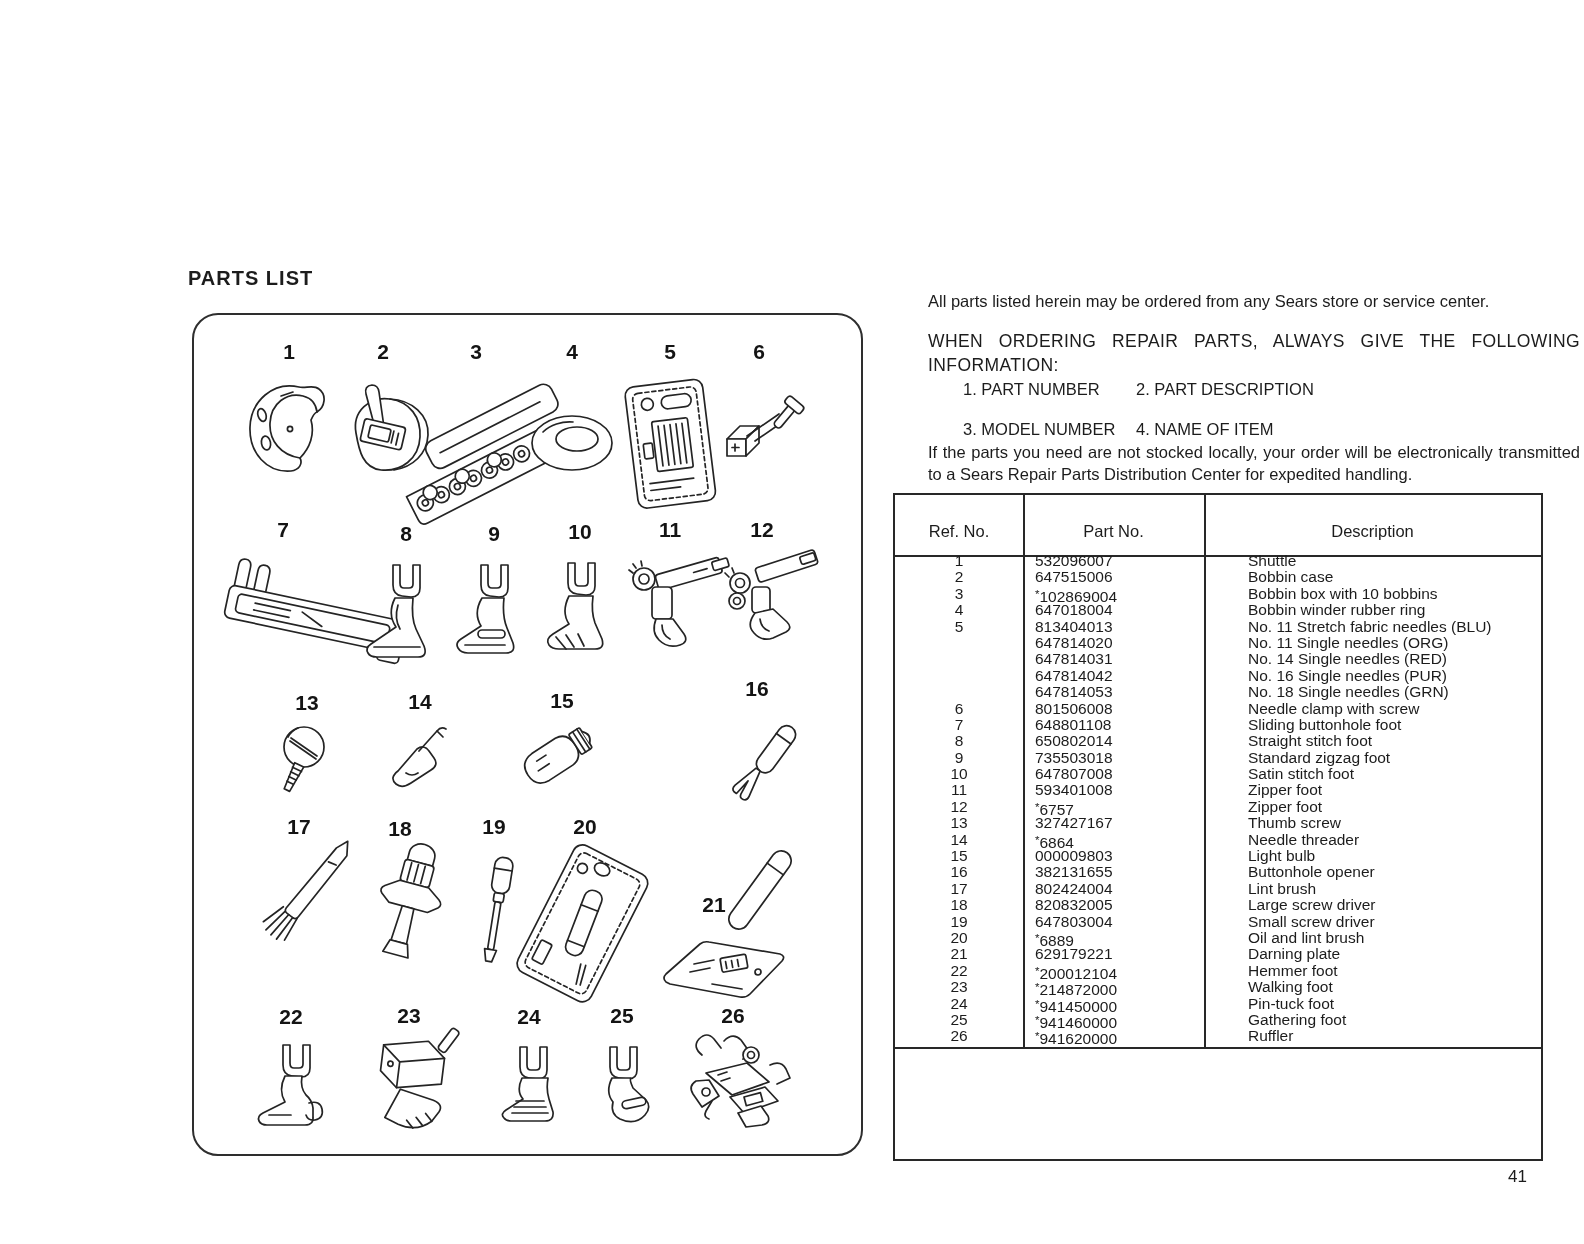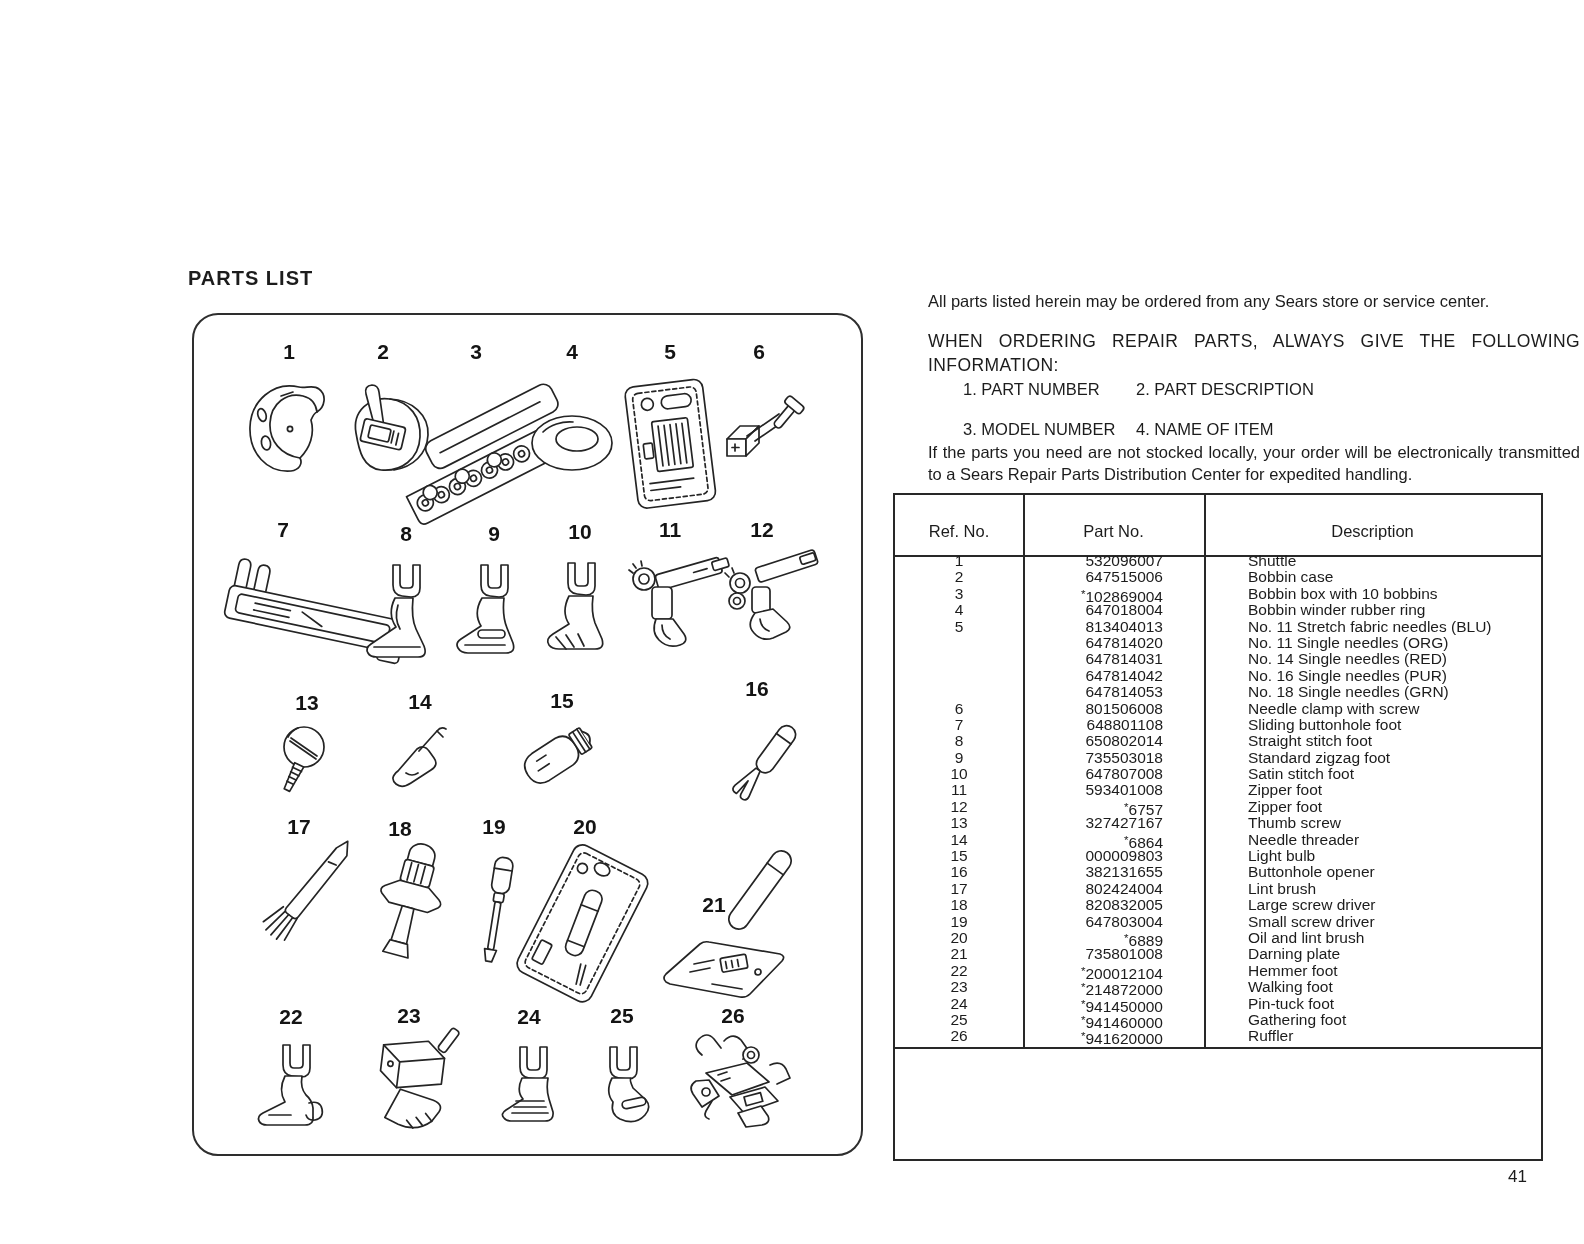--- a/index.html
+++ b/index.html
@@ -18,21 +18,21 @@
   #olist{position:absolute;left:963px;top:379px;display:grid;grid-template-columns:173px auto;row-gap:18px;font-size:16.5px;line-height:21.5px;}
   #p2{top:433px;font-size:16.5px;line-height:22px;text-align:justify;}
   #tbox{position:absolute;left:893px;top:493px;width:650px;height:668px;border:2.5px solid #282828;box-sizing:border-box;}
   .thead{display:grid;grid-template-columns:128px 181px 1fr;height:50px;align-items:center;text-align:center;font-size:16.5px;border-bottom:2px solid #282828;box-sizing:border-box;margin-top:12px;}
   .vsep{position:absolute;top:0;width:2px;height:552px;background:#282828;}
   #vsep1{left:128px;} #vsep2{left:309px;}
   .rule{position:absolute;left:0;top:552px;width:100%;height:2px;background:#282828;}
   #tbody{position:absolute;left:0;top:50px;width:100%;padding-top:8px;}
   .trow{display:grid;grid-template-columns:128px 181px 1fr;height:16.4px;font-size:15.5px;line-height:16.4px;}
   .c-ref{text-align:center;}
-  .c-part{text-align:right;padding-right:41px;}
+  .c-part{text-align:left;padding-right:41px;margin-left:12px;}
   .c-desc{padding-left:44px;}
   .pa{font-size:11.5px;vertical-align:4px;}
   #footnote{position:absolute;left:16px;top:588px;width:600px;font-size:16.5px;line-height:23px;padding-left:14px;text-indent:-14px;}
   .fm{font-weight:bold;font-size:15px;vertical-align:2px;}
   #pagenum{position:absolute;left:1508px;top:1167px;font-size:17px;}
 </style>
 </head>
 <body>
 
 <div class="page">
@@ -457,21 +457,21 @@
           <span class="c-part">647803004</span>
           <span class="c-desc">Small screw driver</span>
         </div>
         <div class="trow">
           <span class="c-ref">20</span>
           <span class="c-part"><span class="pa">*</span>6889</span>
           <span class="c-desc">Oil and lint brush</span>
         </div>
         <div class="trow">
           <span class="c-ref">21</span>
-          <span class="c-part">735801008</span>
+          <span class="c-part">629179221</span>
           <span class="c-desc">Darning plate</span>
         </div>
         <div class="trow">
           <span class="c-ref">22</span>
           <span class="c-part"><span class="pa">*</span>200012104</span>
           <span class="c-desc">Hemmer foot</span>
         </div>
         <div class="trow">
           <span class="c-ref">23</span>
           <span class="c-part"><span class="pa">*</span>214872000</span>

